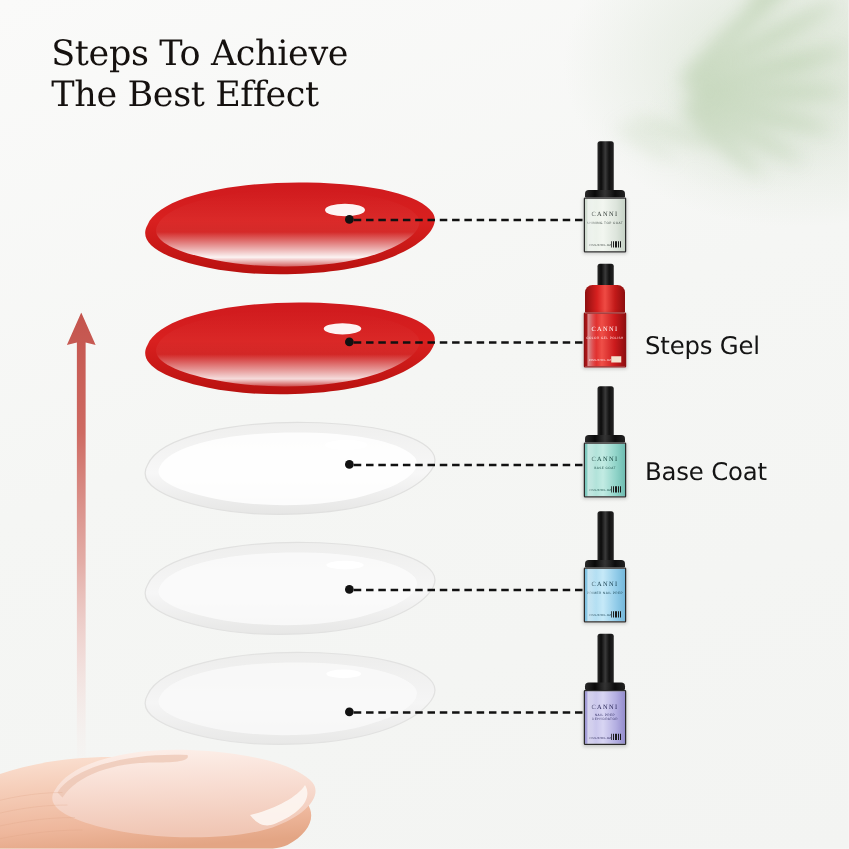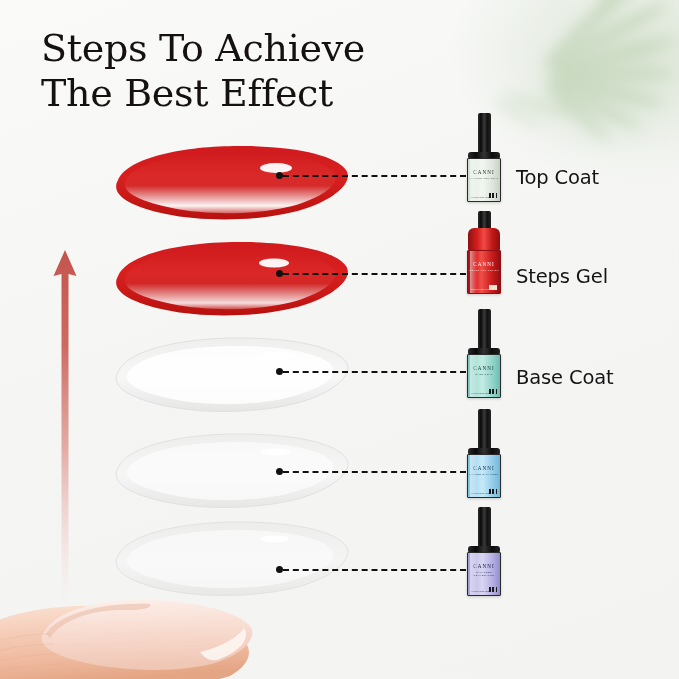--- a/index.html
+++ b/index.html
@@ -22,21 +22,21 @@
 
   
   .leaf-wrap{position:absolute;top:-30px;right:-25px;width:220px;height:180px;
              filter:blur(7px);opacity:.62;pointer-events:none;}
   .frond{position:absolute;background:#b9cfad;border-radius:50%;transform-origin:0 50%;}
 
   
   .title{
     position:absolute;left:41px;top:26px;
     font-family:"DejaVu Serif", serif;
-    font-size:38px;line-height:1.18;
+    font-size:28px;line-height:1.18;
     letter-spacing:-0.3px;
     color:#15110f;
     font-weight:400;
     white-space:pre-line;
   }
 
   
   .arrow{position:absolute;left:51px;top:250px;width:28px;height:385px;pointer-events:none;}
 
   
@@ -337,17 +337,16 @@
     <div class="cap" style="height:40px;"></div>
     <div class="shoulder"></div>
     <div class="body" style="background:linear-gradient(90deg,#9e98d4 0%,#c3bfe8 18%,#d8d5f3 45%,#b3aee1 78%,#948dcd 100%);">
       <div class="brand" style="color:#232052;">CANNI</div>
       <div class="sub" style="color:#322e63;">NAIL PREP DEHYDRATOR</div>
       <div class="footline" style="color:#2b2759;">15ML/0.5FL.OZ</div>
       <div class="barcode"></div>
     </div>
   </div>
 
-  <div class="step-name" style="left:516px;top:166px;">Top Coat</div>
   <div class="step-name" style="left:516px;top:265px;">Steps Gel</div>
   <div class="step-name" style="left:516px;top:366px;">Base Coat</div>
 
 </div>
 
 </body></html>

